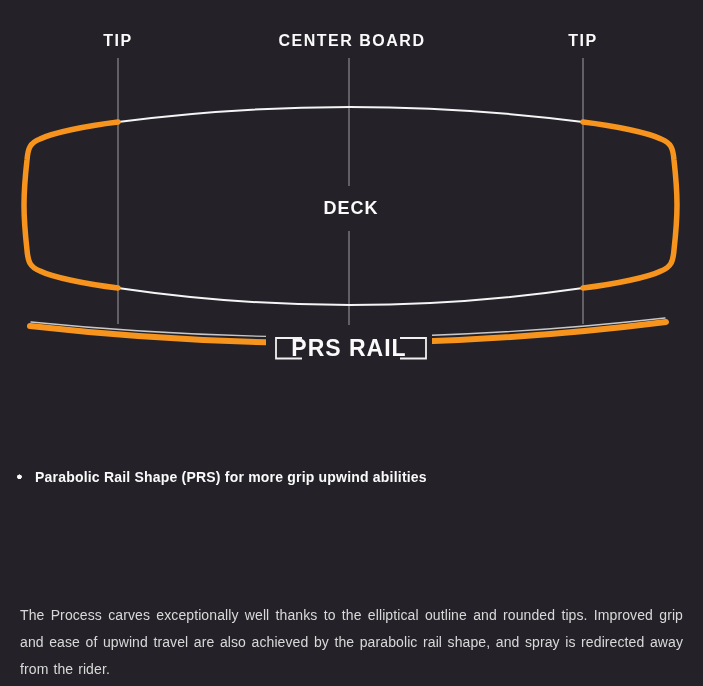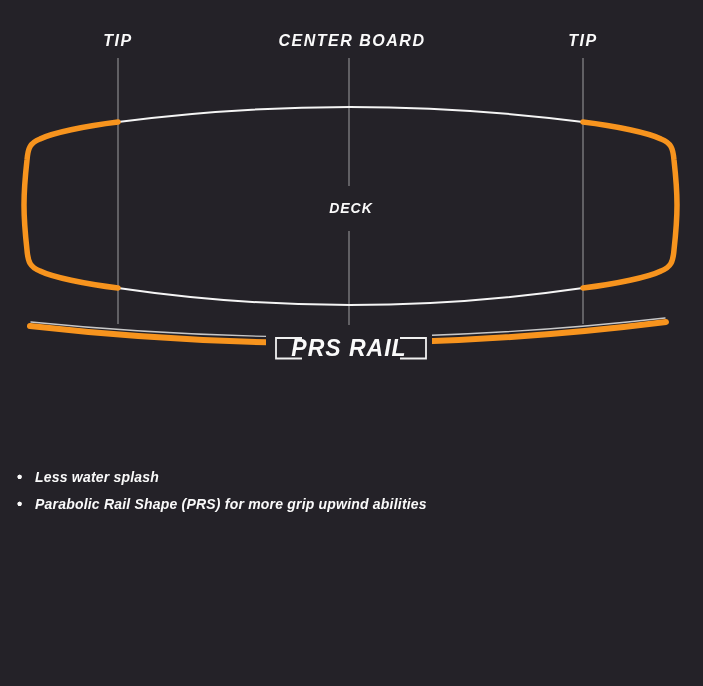--- a/index.html
+++ b/index.html
@@ -12,21 +12,21 @@
     --heading-text: #FAFAFA;
     --body-text: #D9D9D9;
   }
   * { margin: 0; padding: 0; box-sizing: border-box; }
   html, body {
     width: 703px; height: 686px;
     background: var(--background);
     font-family: "Liberation Sans", "DejaVu Sans", sans-serif;
     overflow: hidden;
   }
-  .page { position: relative; width: 703px; height: 582px; font-style: italic; }
+  .page { position: relative; width: 703px; height: 582px; }
 
   
   .diagram { position: absolute; top: 0; left: 0; width: 703px; height: 430px; }
   .diagram svg { position: absolute; top: 0; left: 0; }
 
   .guide { stroke: var(--guide-line); stroke-width: 1; }
   .board-white { stroke: var(--board-outline); stroke-width: 2; fill: none; }
   .board-orange { stroke: var(--accent-orange); stroke-width: 5.5; fill: none;
                   stroke-linecap: round; stroke-linejoin: round; }
   .rail-white { stroke: var(--rail-line); stroke-width: 1.4; fill: none; stroke-linecap: round; }
@@ -38,21 +38,21 @@
     position: absolute;
     color: var(--heading-text);
     font-weight: bold;
     text-align: center;
     white-space: nowrap;
   }
   .lbl-top { top: 32px; font-size: 16px; letter-spacing: 1.5px; line-height: 18px; }
   .lbl-tip-left   { left: 48px;  width: 140px; }
   .lbl-center     { left: 257px; width: 190px; }
   .lbl-tip-right  { left: 513px; width: 140px; }
-  .lbl-deck { top: 197px; left: 291px; width: 120px; font-size: 14px;
+  .lbl-deck { top: 197px; left: 291px; width: 120px; font-size: 18px;
               letter-spacing: 1px; line-height: 22px; }
   .lbl-rail { top: 338px; left: 288px; width: 122px; font-size: 23px;
               letter-spacing: 1px; line-height: 21px; }
 
   
   .features {
     position: absolute; top: 464px; left: 0; width: 703px;
     list-style: none;
   }
   .features li {
@@ -118,25 +118,25 @@
     <div class="diagram-label lbl-deck">DECK</div>
     <div class="diagram-label lbl-rail">PRS RAIL</div>
   </div>
 
   <ul class="features">
     <li>
       <span class="dot">•</span>
     </li>
     <li>
       <span class="dot">•</span>
-      <span>Less water splash</span>
     </li>
     <li>
       <span class="dot">•</span>
     </li>
     <li>
       <span class="dot">•</span>
       <span>Parabolic Rail Shape (PRS) for more grip upwind abilities</span>
     </li>
   </ul>
 
+  <p class="description">The Process carves exceptionally well thanks to the elliptical outline and rounded tips. Improved grip and ease of upwind travel are also achieved by the parabolic rail shape, and spray is redirected away from the rider.</p>
 
 </div>
 
 </body></html>

